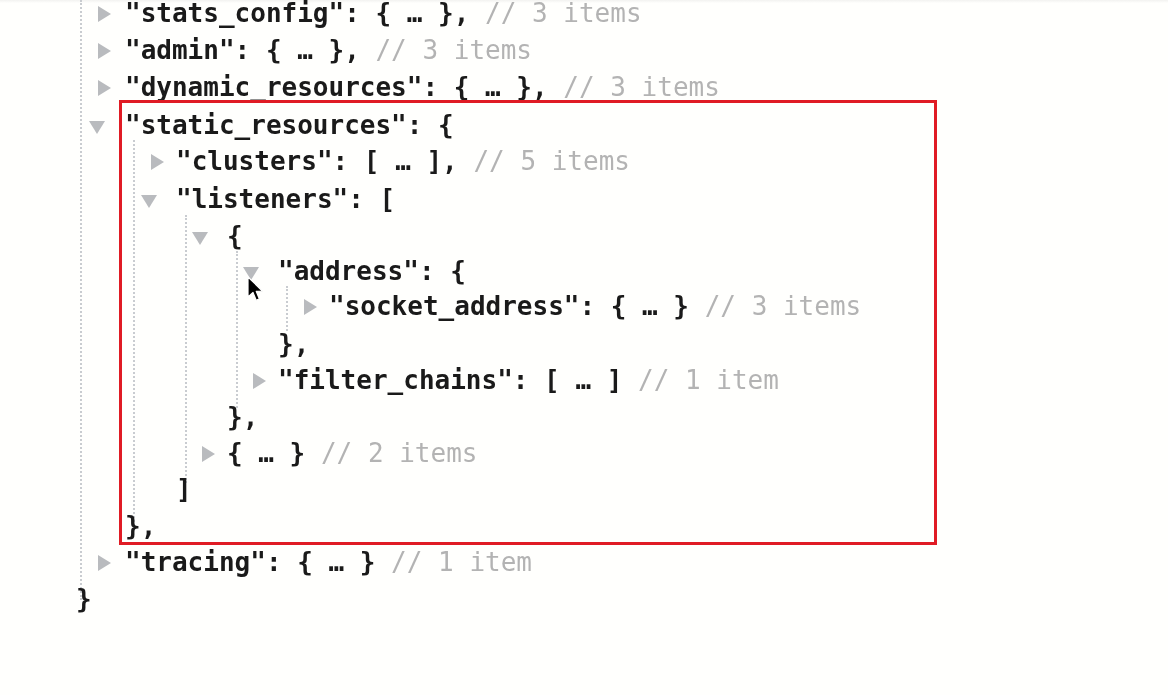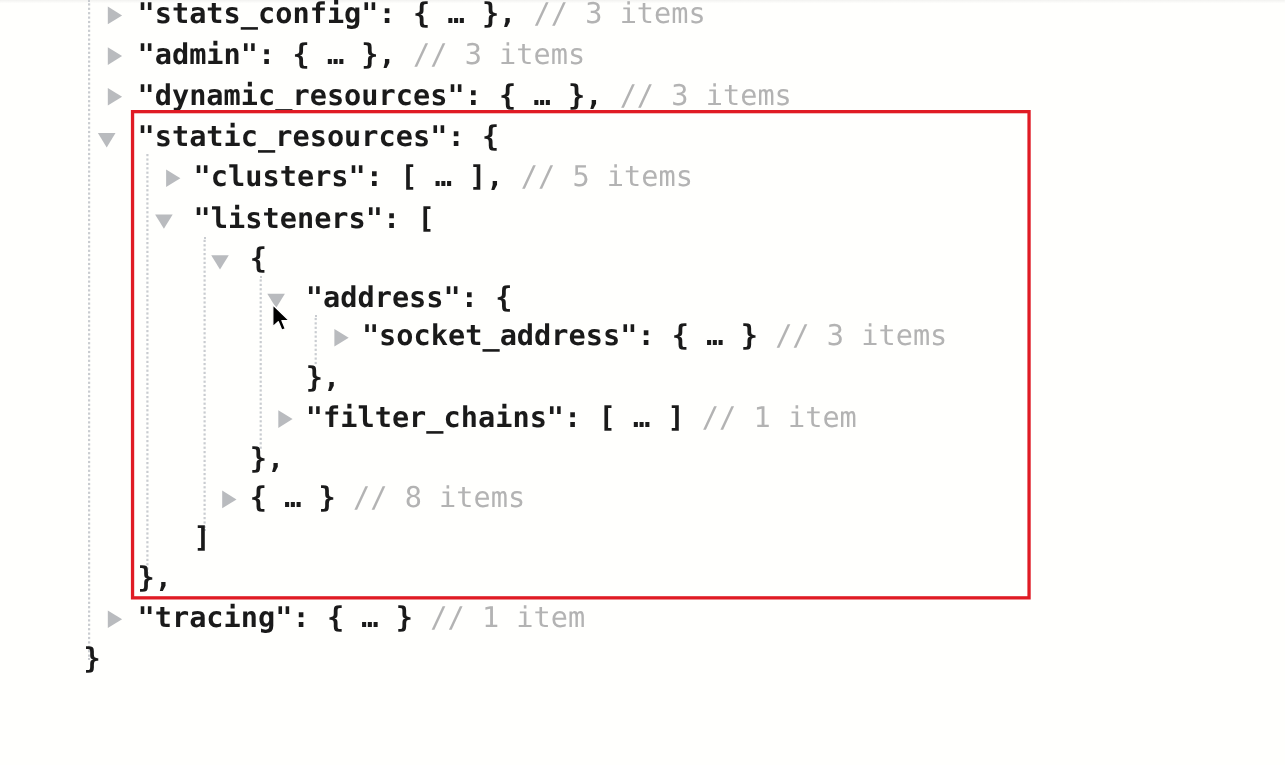--- a/index.html
+++ b/index.html
@@ -111,21 +111,21 @@
       <div class="line" style="top: 69px;"><div class="tri closed" style="left: 98px; top: 11px;"></div><span class="txt" style="left: 125px;"><span class="key">"dynamic_resources"</span><span class="punct">: { … },</span><span class="comment"> // 3 items</span></span></div>
       <div class="line" style="top: 107px;"><div class="tri open" style="left: 89px; top: 14px;"></div><span class="txt" style="left: 125px;"><span class="key">"static_resources"</span><span class="punct">: {</span></span></div>
       <div class="line" style="top: 143px;"><div class="tri closed" style="left: 151px; top: 11px;"></div><span class="txt" style="left: 176px;"><span class="key">"clusters"</span><span class="punct">: [ … ],</span><span class="comment"> // 5 items</span></span></div>
       <div class="line" style="top: 181px;"><div class="tri open" style="left: 141px; top: 14px;"></div><span class="txt" style="left: 176px;"><span class="key">"listeners"</span><span class="punct">: [</span></span></div>
       <div class="line" style="top: 218px;"><div class="tri open" style="left: 192px; top: 14px;"></div><span class="txt" style="left: 227px;"><span class="punct">{</span></span></div>
       <div class="line" style="top: 253px;"><div class="tri open" style="left: 243px; top: 14px;"></div><span class="txt" style="left: 278px;"><span class="key">"address"</span><span class="punct">: {</span></span></div>
       <div class="line" style="top: 288px;"><div class="tri closed" style="left: 304px; top: 11px;"></div><span class="txt" style="left: 329px;"><span class="key">"socket_address"</span><span class="punct">: { … }</span><span class="comment"> // 3 items</span></span></div>
       <div class="line" style="top: 326px;"><span class="txt" style="left: 278px;"><span class="punct">},</span></span></div>
       <div class="line" style="top: 362px;"><div class="tri closed" style="left: 253px; top: 11px;"></div><span class="txt" style="left: 278px;"><span class="key">"filter_chains"</span><span class="punct">: [ … ]</span><span class="comment"> // 1 item</span></span></div>
       <div class="line" style="top: 399px;"><span class="txt" style="left: 227px;"><span class="punct">},</span></span></div>
-      <div class="line" style="top: 435px;"><div class="tri closed" style="left: 202px; top: 11px;"></div><span class="txt" style="left: 227px;"><span class="punct">{ … }</span><span class="comment"> // 8 items</span></span></div>
+      <div class="line" style="top: 435px;"><div class="tri closed" style="left: 202px; top: 11px;"></div><span class="txt" style="left: 227px;"><span class="punct">{ … }</span><span class="comment"> // 2 items</span></span></div>
       <div class="line" style="top: 471px;"><span class="txt" style="left: 176px;"><span class="punct">]</span></span></div>
       <div class="line" style="top: 508px;"><span class="txt" style="left: 125px;"><span class="punct">},</span></span></div>
       <div class="line" style="top: 544px;"><div class="tri closed" style="left: 98px; top: 11px;"></div><span class="txt" style="left: 125px;"><span class="key">"tracing"</span><span class="punct">: { … }</span><span class="comment"> // 1 item</span></span></div>
       <div class="line" style="top: 581px;"><span class="txt" style="left: 76px;"><span class="punct">}</span></span></div>
     </div>
 
   <div id="annot-box" style="left: 119px; top: 100px; width: 818px; height: 445px; border-color: rgb(224, 27, 36);"></div>
 
   <svg id="cursor" viewBox="0 0 20 28" xmlns="http://www.w3.org/2000/svg" style="left: 246px; top: 276px;">
     <path d="M2,1 L2,21 L7,16.5 L10.2,24.2 L13.4,22.9 L10.3,15.4 L16.6,15.2 Z" fill="#000000" stroke="#ffffff" stroke-width="1.2" stroke-linejoin="round"></path>

